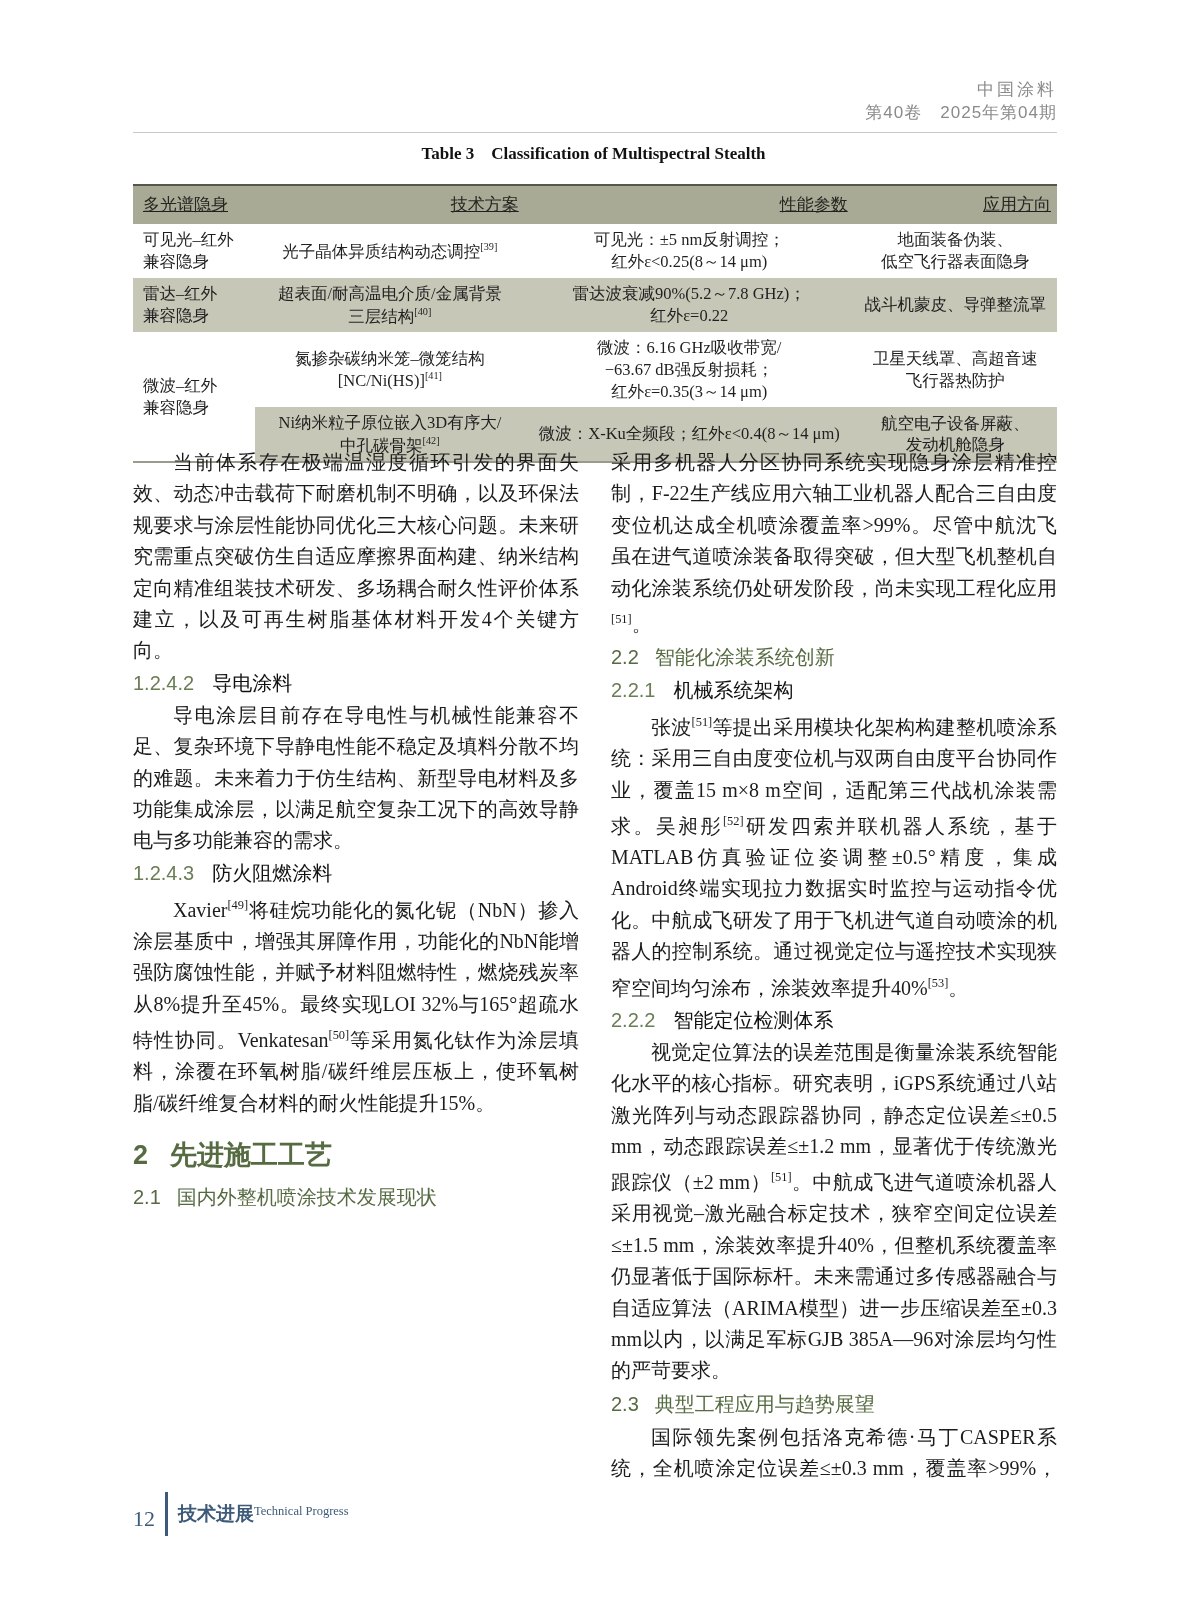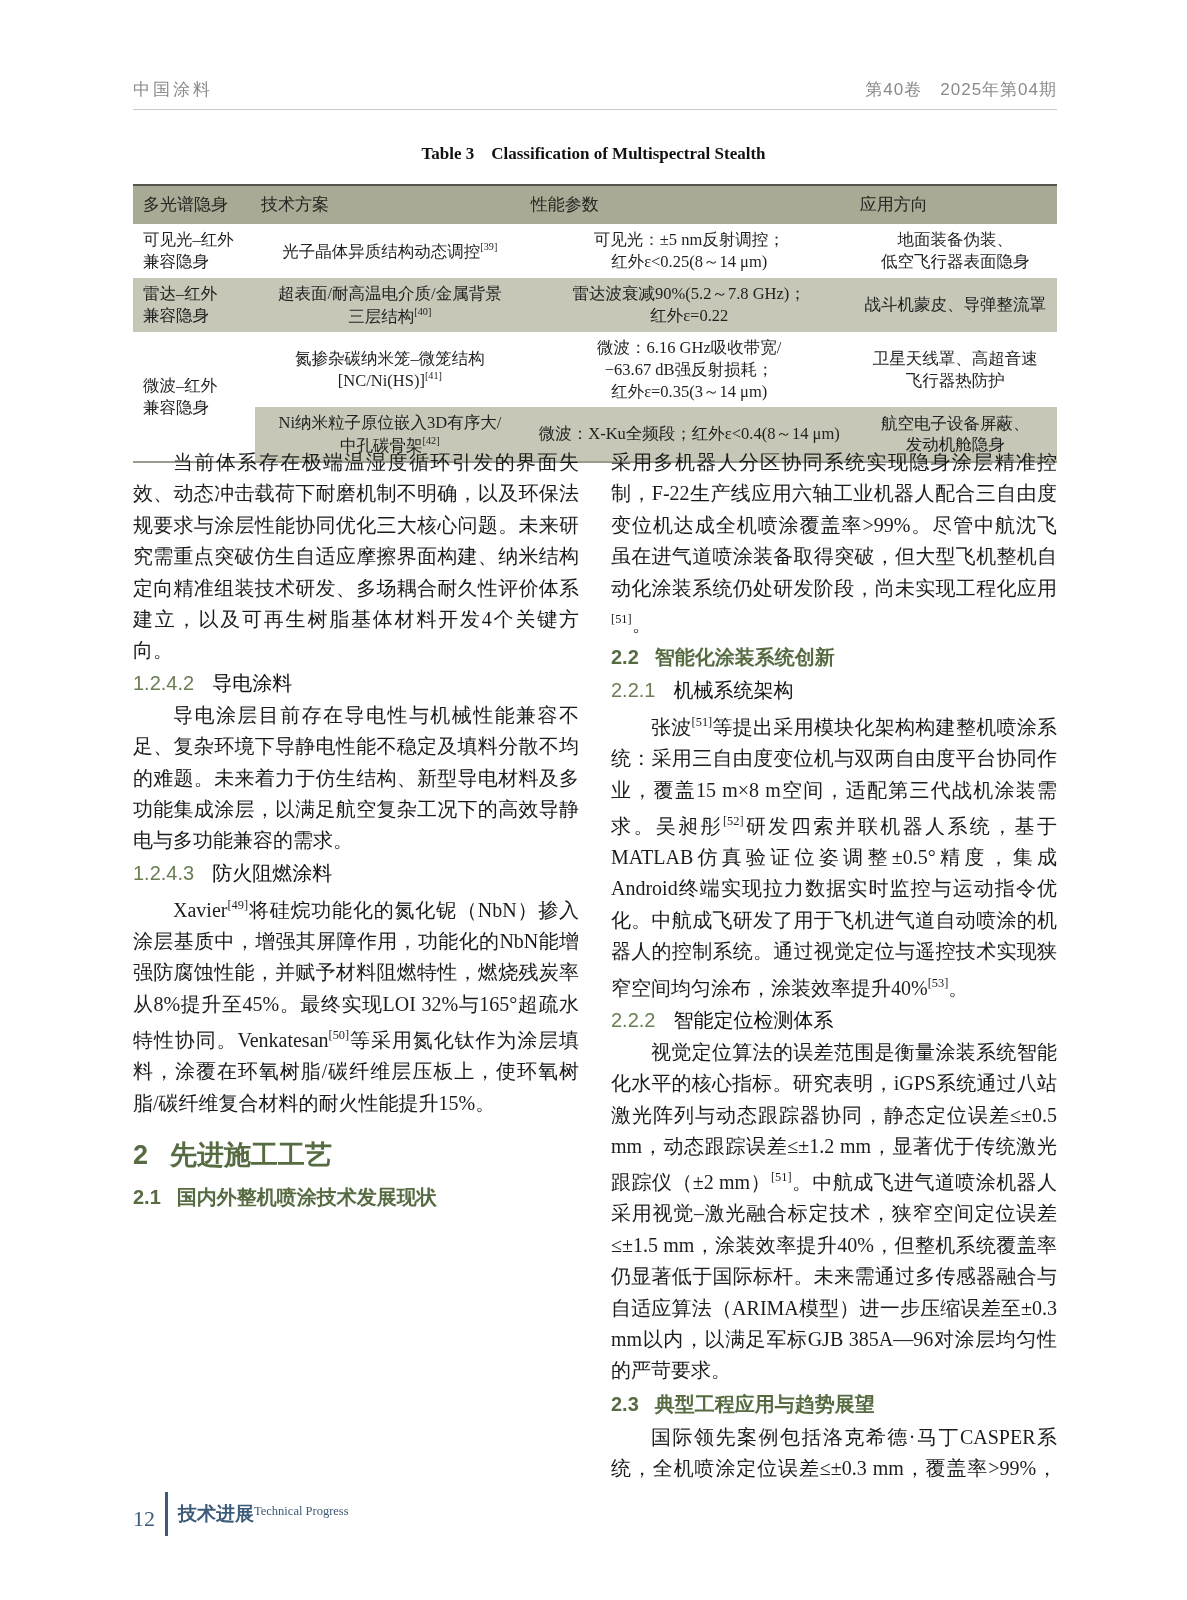--- a/index.html
+++ b/index.html
@@ -21,44 +21,44 @@
     overflow:hidden;
     font-family:"Liberation Serif","DejaVu Serif",serif;
     color:var(--ink);
   }
   
   .runhead{
     position:absolute;top:78px;left:133px;right:130px;
     display:flex;justify-content:space-between;align-items:flex-end;
     font-family:"Liberation Sans","DejaVu Sans",sans-serif;
     font-size:17px;color:var(--gray);letter-spacing:3px;
-    padding-bottom:8px;border-bottom:1px solid #c9c9c9;
+    padding-bottom:8px;border-bottom:1px solid #c9c9c9;flex-direction:column;
   }
   .runhead .issue{letter-spacing:1px;}
   
   .caption-zh{
     position:absolute;top:131px;left:0;right:0;text-align:center;
     font-family:"Liberation Sans","DejaVu Sans",sans-serif;
     font-weight:bold;font-size:19px;color:#111;
   }
   .caption-en{
     position:absolute;top:142px;left:0;right:0;text-align:center;
     font-weight:bold;font-size:17px;color:#111;
   }
   
   table.stealth{
     position:absolute;top:184px;left:133px;width:924px;
     border-collapse:collapse;table-layout:fixed;
     font-size:16.5px;line-height:1.32;color:#1f1f1f;
     border-bottom:2px solid #9a9a8e;
   }
-  table.stealth thead tr{background:var(--tbl-head);}
+  table.stealth thead tr{background:var(--tbl-head);text-decoration:underline;}
   table.stealth thead th{
     font-weight:normal;font-size:17px;color:#262620;
-    padding:8px 6px;text-align:left;
+    padding:8px 6px;text-align:right;
     border-top:2px solid #55554b;
   }
   table.stealth th.c1,table.stealth td.c1{text-align:left;padding-left:10px;}
   table.stealth td{
     padding:5px 6px;text-align:center;vertical-align:middle;
     white-space:pre-line;
   }
   tr.stripe td{background:var(--tbl-stripe);}
   td.shade{background:var(--tbl-stripe);}
   table.stealth sup{font-size:0.62em;}
@@ -81,21 +81,21 @@
   .h-l3 .num{font-family:"Liberation Sans","DejaVu Sans",sans-serif;color:var(--green-num);margin-right:18px;}
   .h-l3 .ttl{color:#111;}
   .h-l1{
     font-family:"Liberation Sans","DejaVu Sans",sans-serif;
     font-weight:bold;color:var(--green);
     font-size:27px;line-height:30px;margin:21px 0 12px;
   }
   .h-l1 .num{margin-right:22px;}
   .h-l2{
     font-family:"Liberation Sans","DejaVu Sans",sans-serif;
-    font-weight:bold;color:var(--green);
+    font-weight:normal;color:var(--green);
     font-size:20px;line-height:31px;margin:2px 0;
   }
   .h-l2 .num{margin-right:16px;}
   
   .footer{
     position:absolute;left:133px;bottom:64px;
     display:flex;align-items:center;
   }
   .footer .pageno{
     font-size:22px;color:var(--footer-blue);

